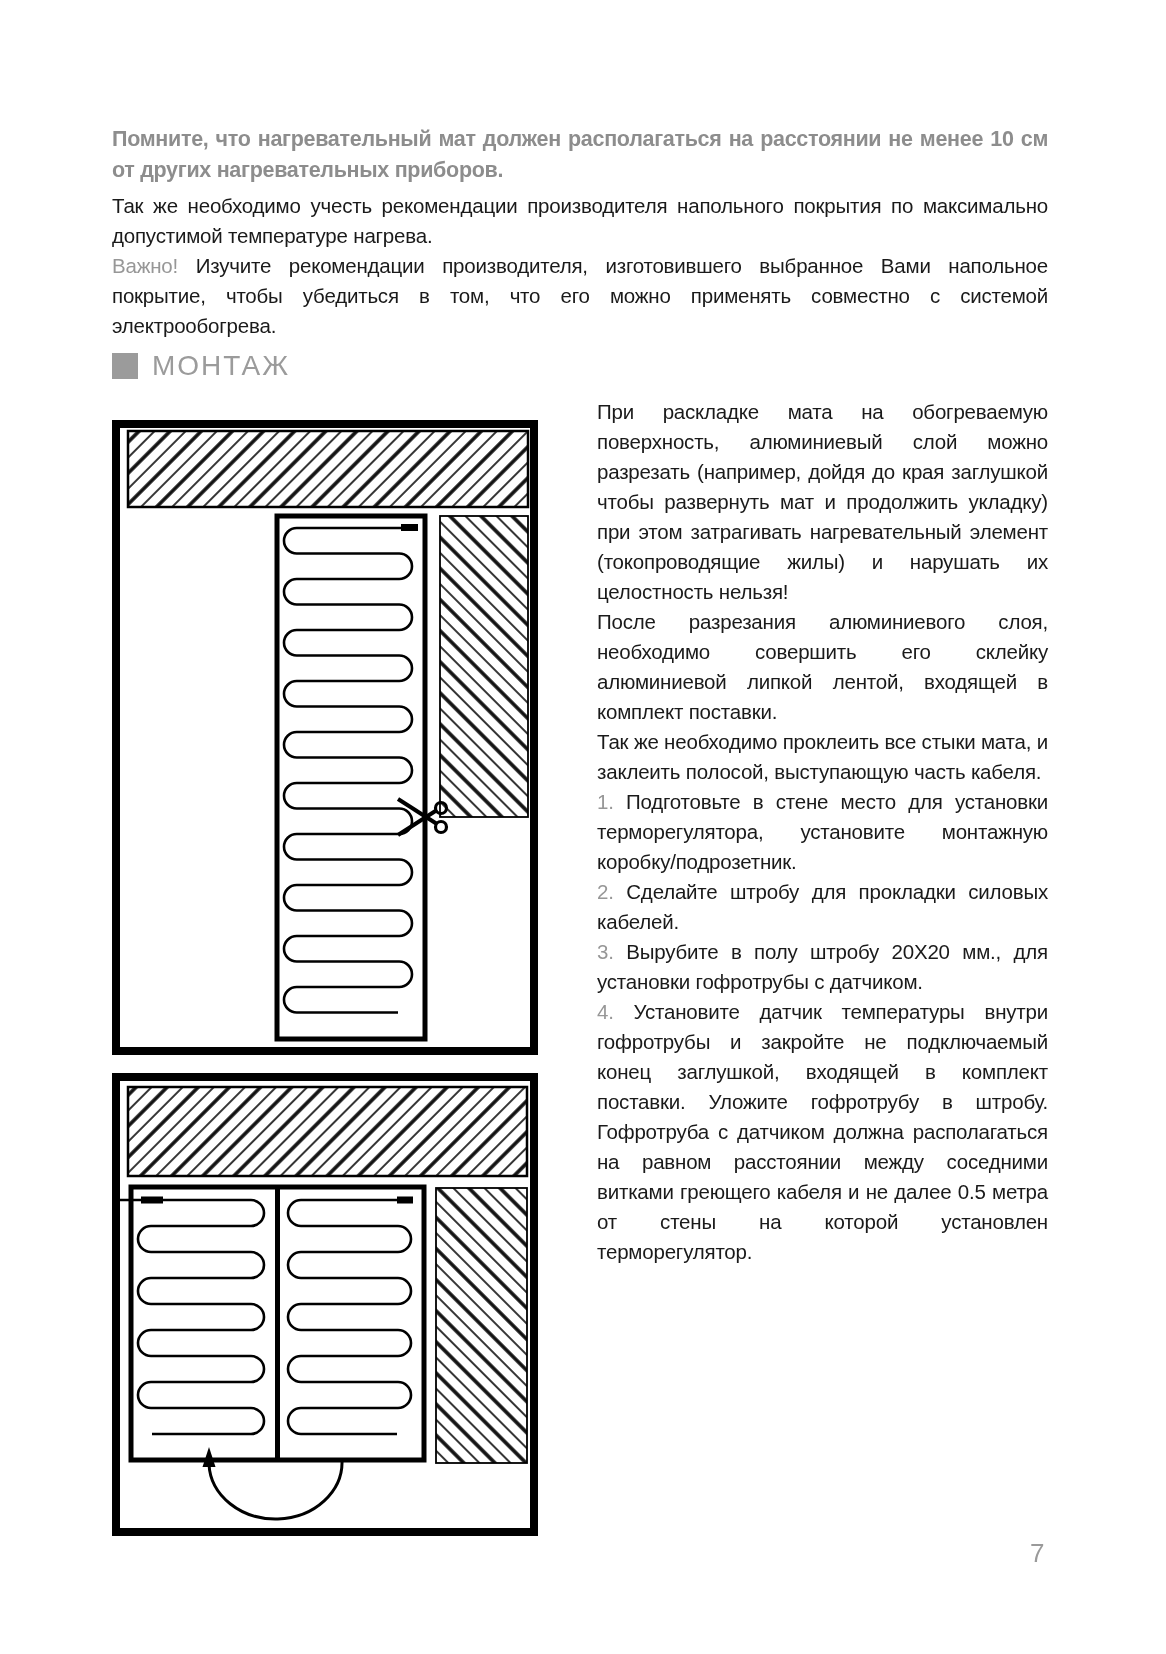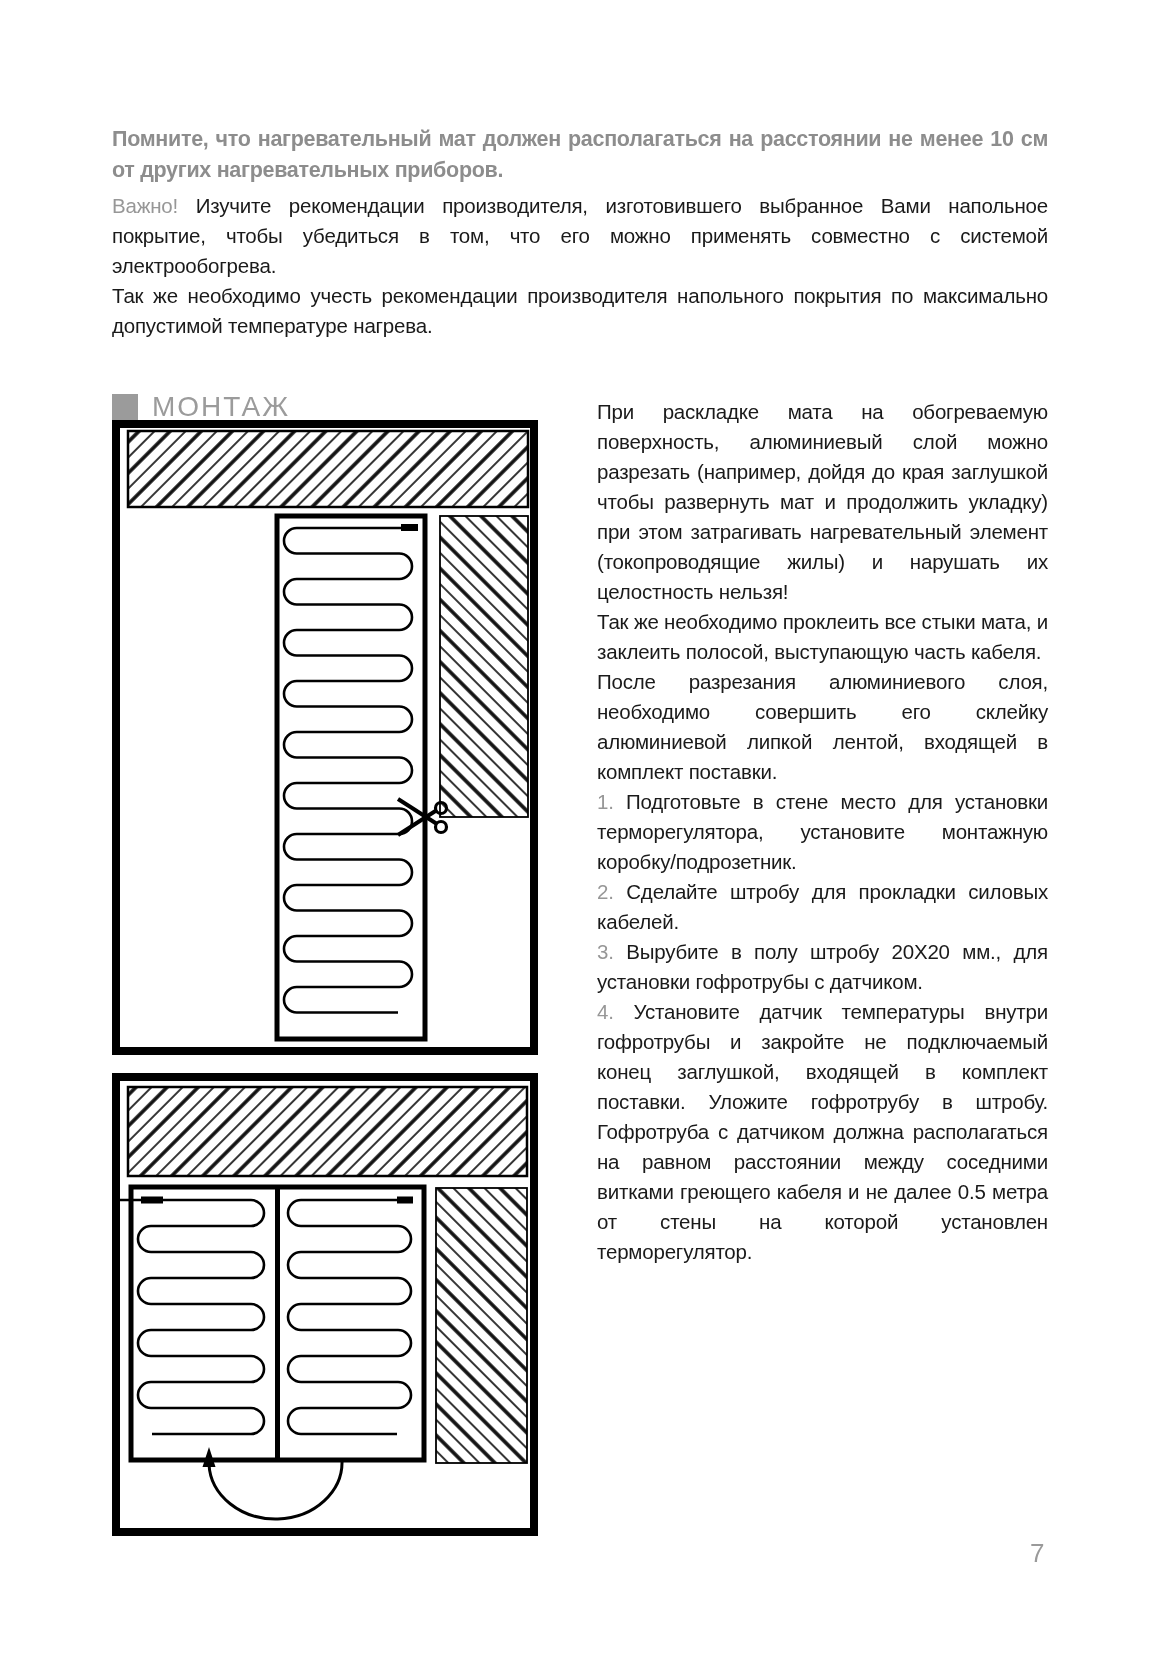--- a/index.html
+++ b/index.html
@@ -14,39 +14,39 @@
     left:112px;top:100px;width:936px;
     font-size:21.5px;line-height:31px;font-weight:700;color:#8d8d8d;
     text-align:justify;letter-spacing:-0.3px;margin-top:24px;
   }
   .introblock{left:112px;top:191px;width:936px;}
   .body{
     font-size:20.5px;line-height:30px;color:#1a1a1a;
     text-align:justify;letter-spacing:-0.2px;
   }
   .muted{color:#979797;}
-  .sechead{left:112px;top:391px;display:flex;align-items:center;gap:14px;}
+  .sechead{left:112px;top:350px;display:flex;align-items:center;gap:14px;}
   .secsquare{width:26px;height:26px;background:#9b9b9b;display:inline-block;}
   .sectitle{font-size:28px;color:#9b9b9b;letter-spacing:2px;font-weight:400;}
   .rightcol{left:597px;top:397px;width:451px;}
   .rightcol .body{line-height:30px;}
   .gap-top{}
   .pagenum{left:1030px;top:1538px;font-size:26px;color:#9a9a9a;}
   svg{display:block;}
 </style>
 </head>
 <body>
 
 <div class="page">
 
   <p class="abs lead">Помните, что нагревательный мат должен располагаться на расстоянии не менее 10 см от других нагревательных приборов.</p>
 
   <div class="abs introblock">
+    <p class="body">Так же необходимо учесть рекомендации производителя напольного покрытия по максимально допустимой температуре нагрева.</p>
     <p class="body"><span class="muted">Важно!</span> <span>Изучите рекомендации производителя, изготовившего выбранное Вами напольное покрытие, чтобы убедиться в том, что его можно применять совместно с системой электрообогрева.</span></p>
-    <p class="body">Так же необходимо учесть рекомендации производителя напольного покрытия по максимально допустимой температуре нагрева.</p>
   </div>
 
   <div class="abs sechead">
     <span class="secsquare"></span>
     <span class="sectitle">МОНТАЖ</span>
   </div>
 
   <svg class="abs" style="left:112px;top:420px" width="426" height="635" viewBox="0 0 426 635">
     <defs>
       <pattern id="hatchF" patternUnits="userSpaceOnUse" width="22" height="22" patternTransform="rotate(-45)">
@@ -84,22 +84,22 @@
     <path id="serp2a" fill="none" stroke="#000" stroke-width="2.6" d="M 40 127 L 139 127 A 13 13 0 0 1 139 153 L 39 153 A 13 13 0 0 0 39 179 L 139 179 A 13 13 0 0 1 139 205 L 39 205 A 13 13 0 0 0 39 231 L 139 231 A 13 13 0 0 1 139 257 L 39 257 A 13 13 0 0 0 39 283 L 139 283 A 13 13 0 0 1 139 309 L 39 309 A 13 13 0 0 0 39 335 L 139 335 A 13 13 0 0 1 139 361 L 40 361"></path>
     <path id="serp2b" fill="none" stroke="#000" stroke-width="2.6" d="M 291 127 L 189 127 A 13 13 0 0 0 189 153 L 286 153 A 13 13 0 0 1 286 179 L 189 179 A 13 13 0 0 0 189 205 L 286 205 A 13 13 0 0 1 286 231 L 189 231 A 13 13 0 0 0 189 257 L 286 257 A 13 13 0 0 1 286 283 L 189 283 A 13 13 0 0 0 189 309 L 286 309 A 13 13 0 0 1 286 335 L 189 335 A 13 13 0 0 0 189 361 L 285 361"></path>
     <rect x="29" y="123.5" width="22" height="7" fill="#000"></rect>
     <rect x="285" y="123.5" width="16" height="7" fill="#000"></rect>
     <path d="M 230 387 A 66.5 57 0 0 1 97 391" stroke="#000" stroke-width="3" fill="none"></path>
     <polygon points="97,374 90.5,394 103.5,394" fill="#000"></polygon>
   </svg>
 
   <div class="abs rightcol">
     <p class="body">При раскладке мата на обогреваемую поверхность, алюминиевый слой можно разрезать (например, дойдя до края заглушкой чтобы развернуть мат и продолжить укладку) при этом затрагивать нагревательный элемент (токопроводящие жилы) и нарушать их целостность нельзя!</p>
+    <p class="body">После разрезания алюминиевого слоя, необходимо совершить его склейку алюминиевой липкой лентой, входящей в комплект поставки.</p>
     <p class="body">Так же необходимо проклеить все стыки мата, и заклеить полосой, выступающую часть кабеля.</p>
-    <p class="body">После разрезания алюминиевого слоя, необходимо совершить его склейку алюминиевой липкой лентой, входящей в комплект поставки.</p>
     <p class="body gap-top"><span class="muted">1.</span> <span>Подготовьте в стене место для установки терморегулятора, установите монтажную коробку/подрозетник.</span></p>
     <p class="body"><span class="muted">2.</span> <span>Сделайте штробу для прокладки силовых кабелей.</span></p>
     <p class="body"><span class="muted">3.</span> <span>Вырубите в полу штробу 20Х20 мм., для установки гофротрубы с датчиком.</span></p>
     <p class="body"><span class="muted">4.</span> <span>Установите датчик температуры внутри гофротрубы и закройте не подключаемый конец заглушкой, входящей в комплект поставки. Уложите гофротрубу в штробу. Гофротруба с датчиком должна располагаться на равном расстоянии между соседними витками греющего кабеля и не далее 0.5 метра от стены на которой установлен терморегулятор.</span></p>
   </div>
 
   <div class="abs pagenum">7</div>
 
 </div>
 

